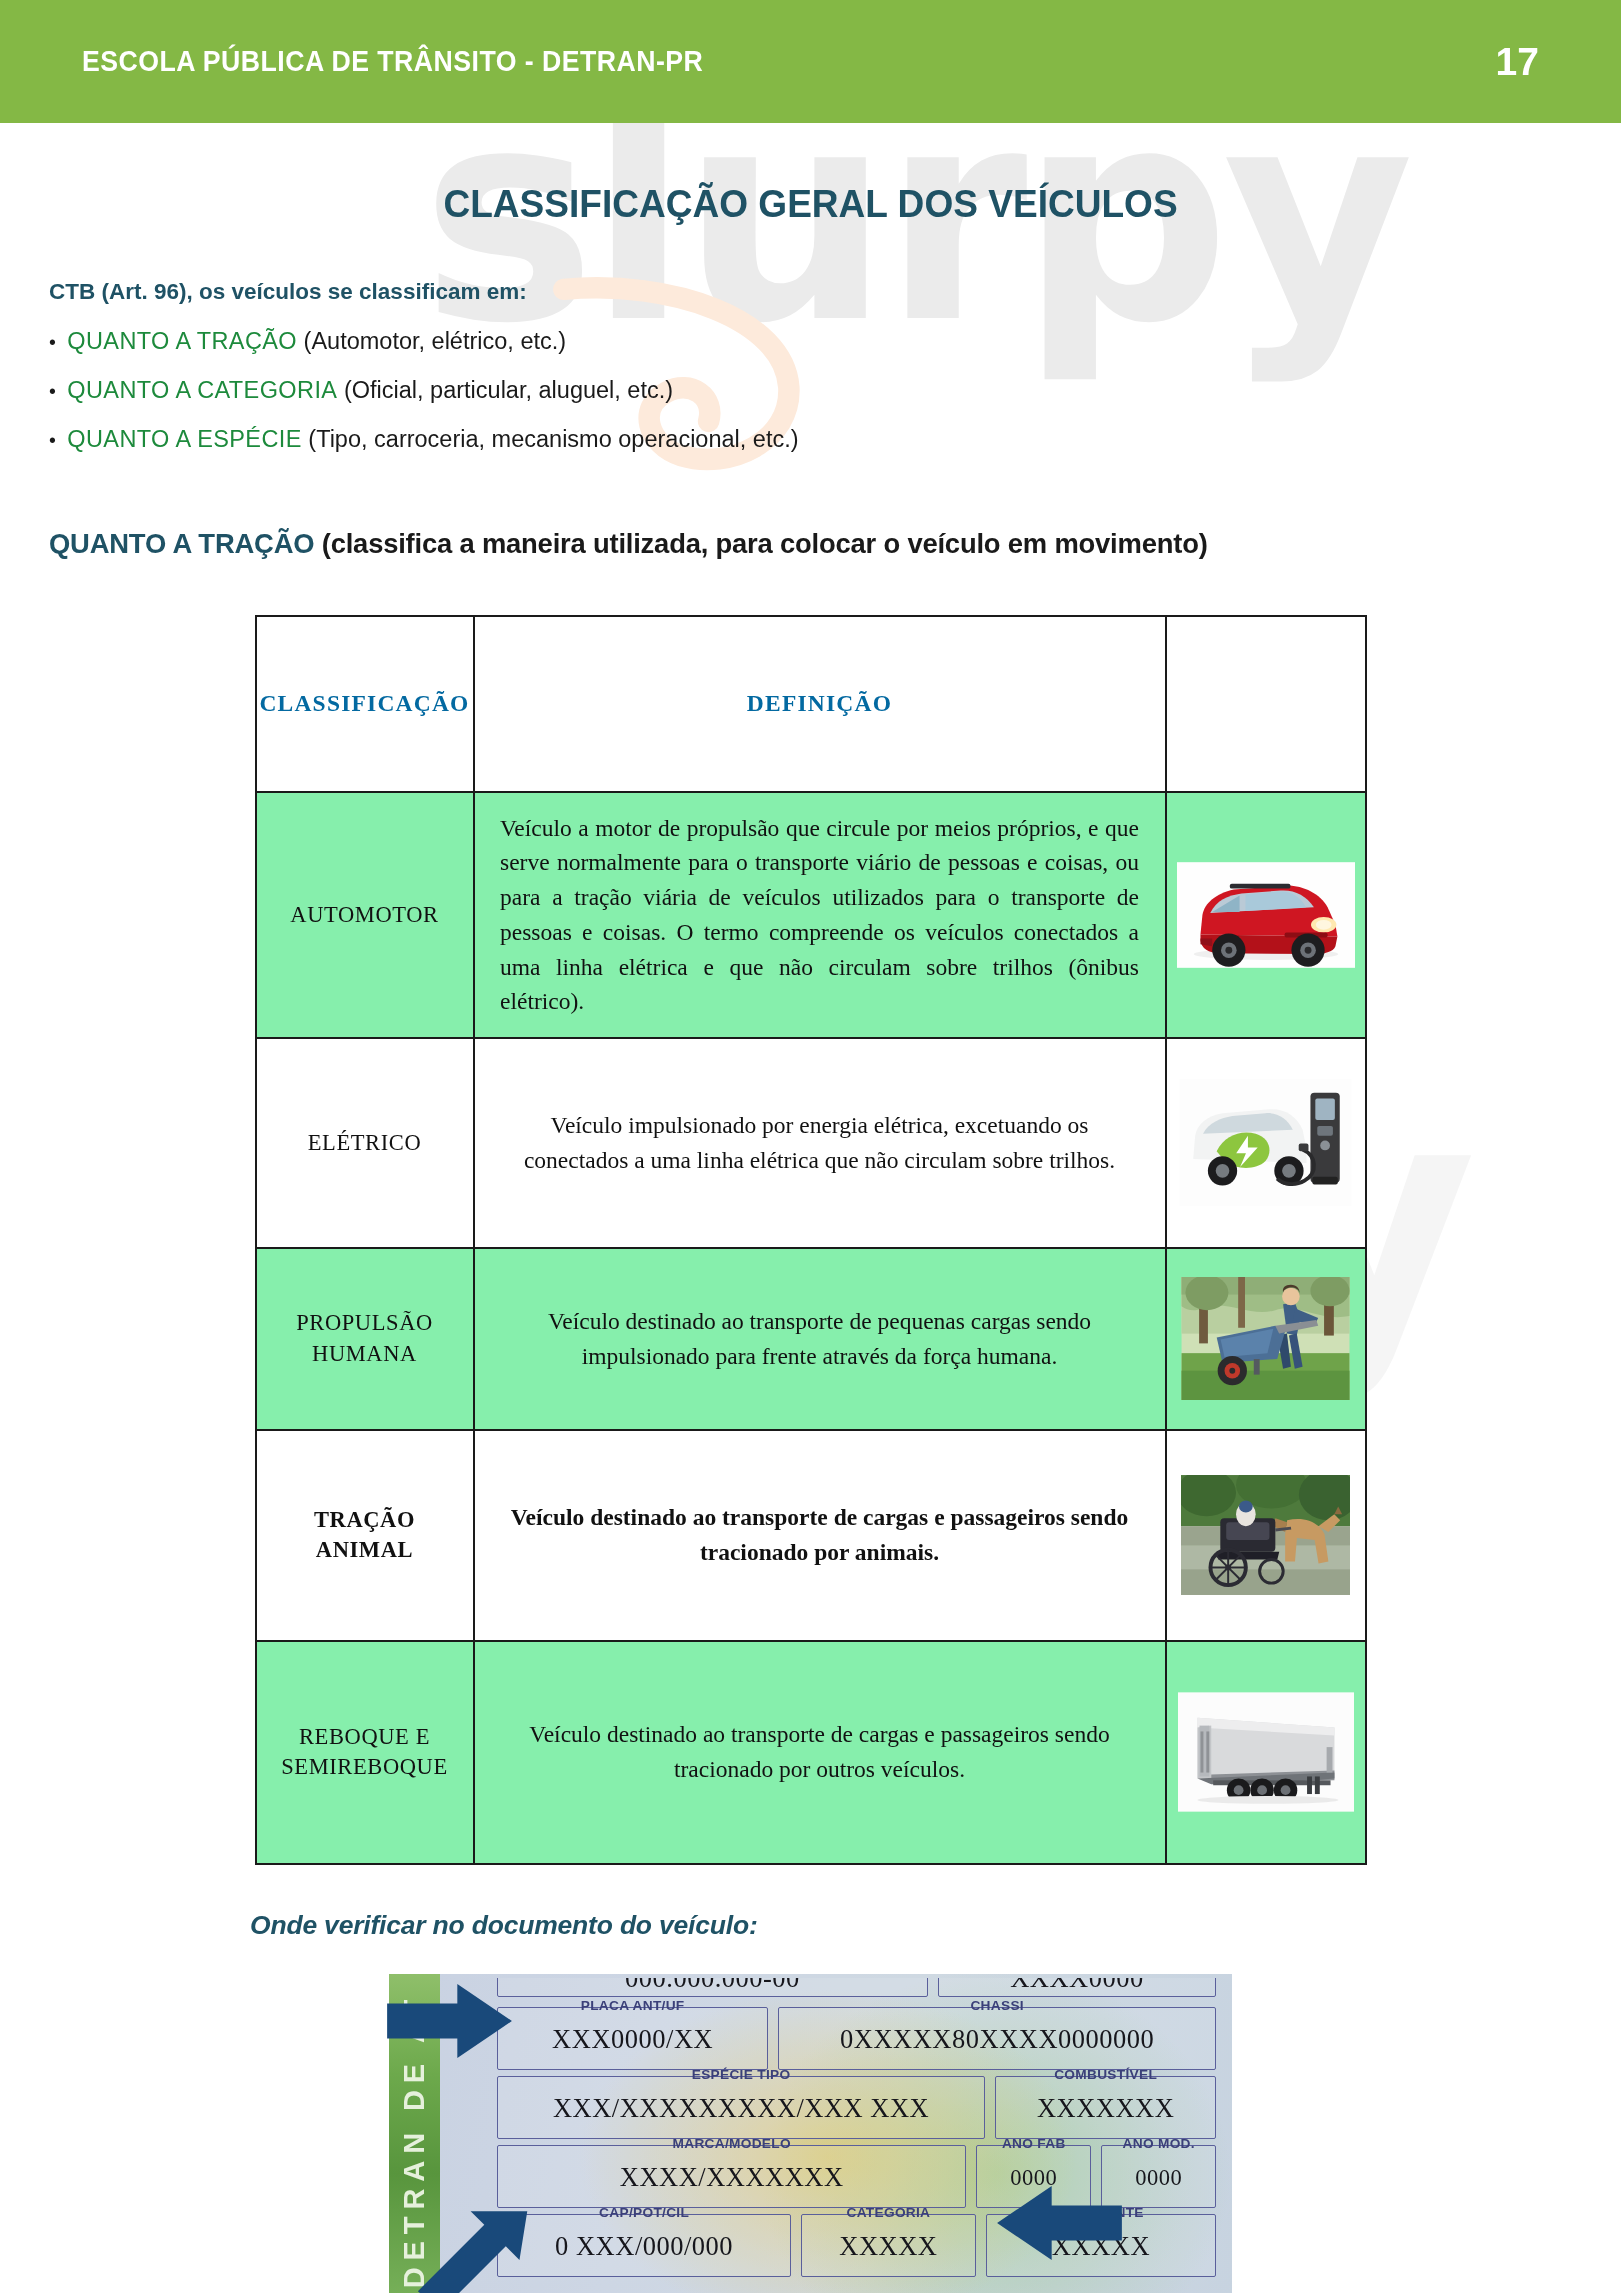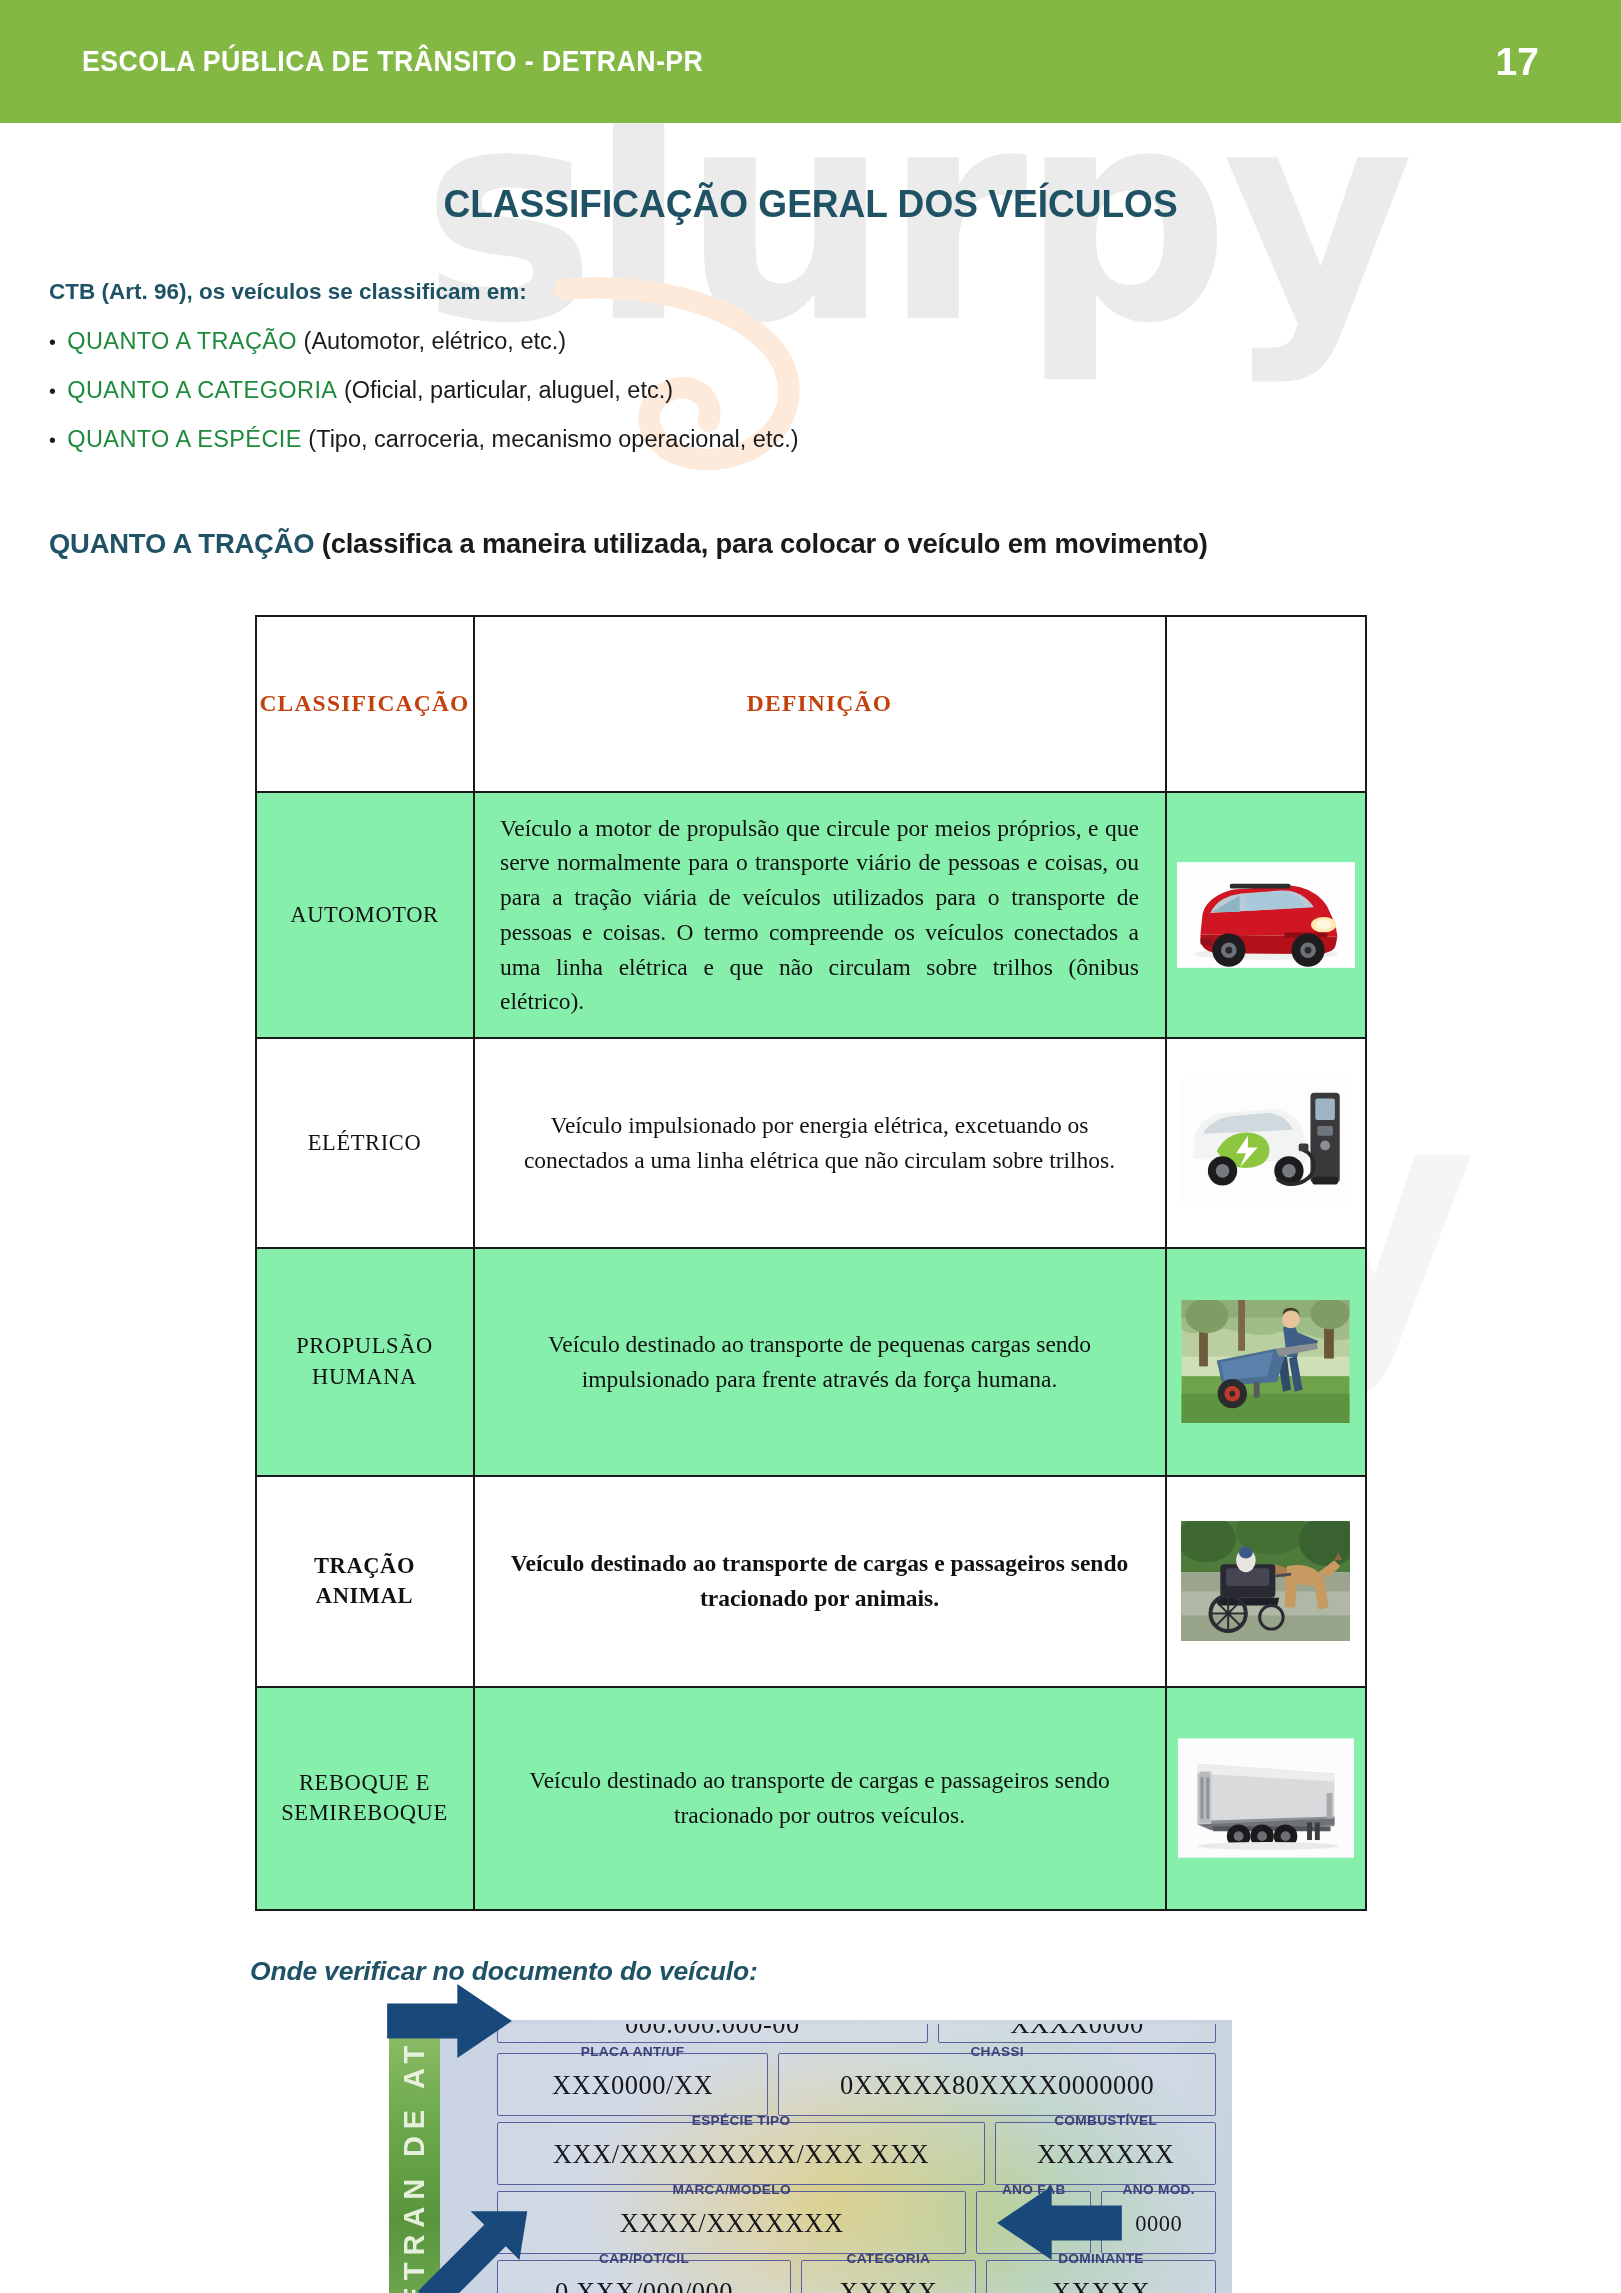--- a/index.html
+++ b/index.html
@@ -165,21 +165,21 @@
   }
   .col-class { width: 218px; }
   .col-def   { width: 692px; }
   .col-img   { width: 200px; }
 
   .vt thead th {
     height: 176px;
     font-size: 23.5px;
     font-weight: bold;
     letter-spacing: 1.2px;
-    color: #c2410c;
+    color: #0369a1;
     background: #ffffff;
   }
   .vt tbody td {
     padding: 17.6px 13.7px;
   }
   .row-shade td { background: #86efac; }
   .row-plain td { background: #ffffff; }
 
   .cell-class {
     text-align: center;
@@ -195,21 +195,21 @@
     color: #111;
     padding-left: 25.5px !important;
     padding-right: 25.5px !important;
   }
   .cell-def.justify { text-align: justify; text-align-last: left; }
   .cell-def.center  { text-align: center; }
   .cell-img { padding: 7.8px !important; text-align: center; }
 
   .r-auto { height: 208px; }
   .r-ele  { height: 210px; }
-  .r-prop { height: 228px; }
+  .r-prop { height: 182px; }
   .r-anim { height: 211px; font-weight: bold; }
   .r-reb  { height: 223px; }
 
   
   .pic { display: block; margin: 0 auto; }
 
   
   .subcap {
     margin-top: 45px;
     margin-left: 201px;

